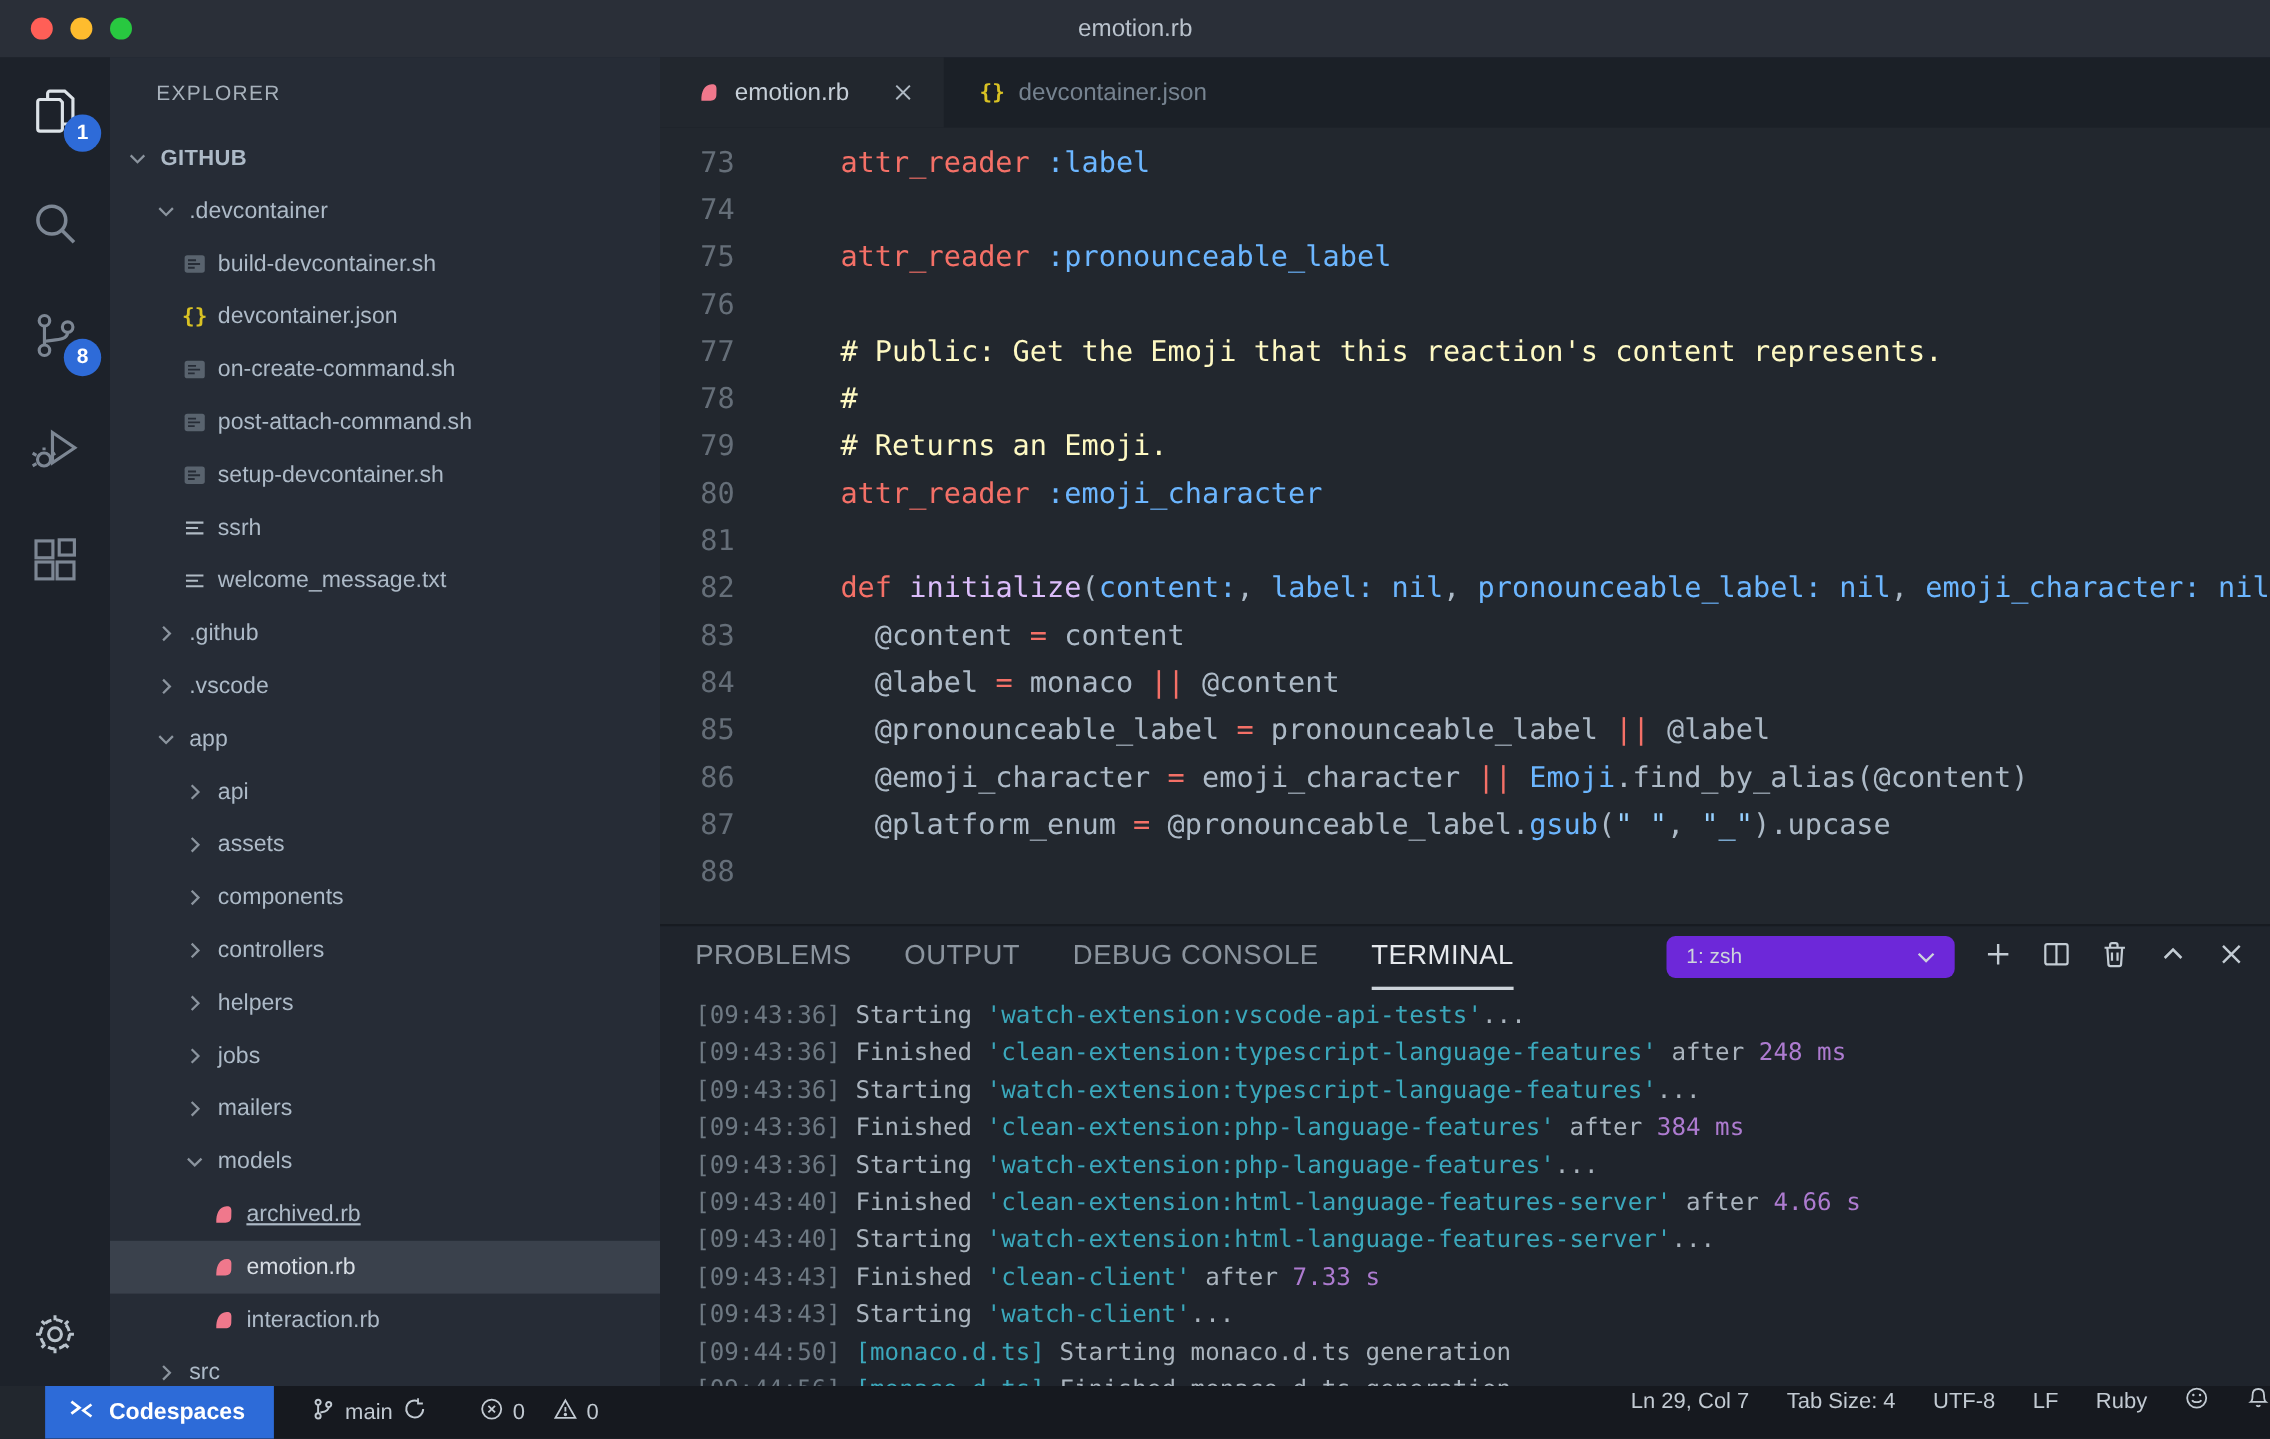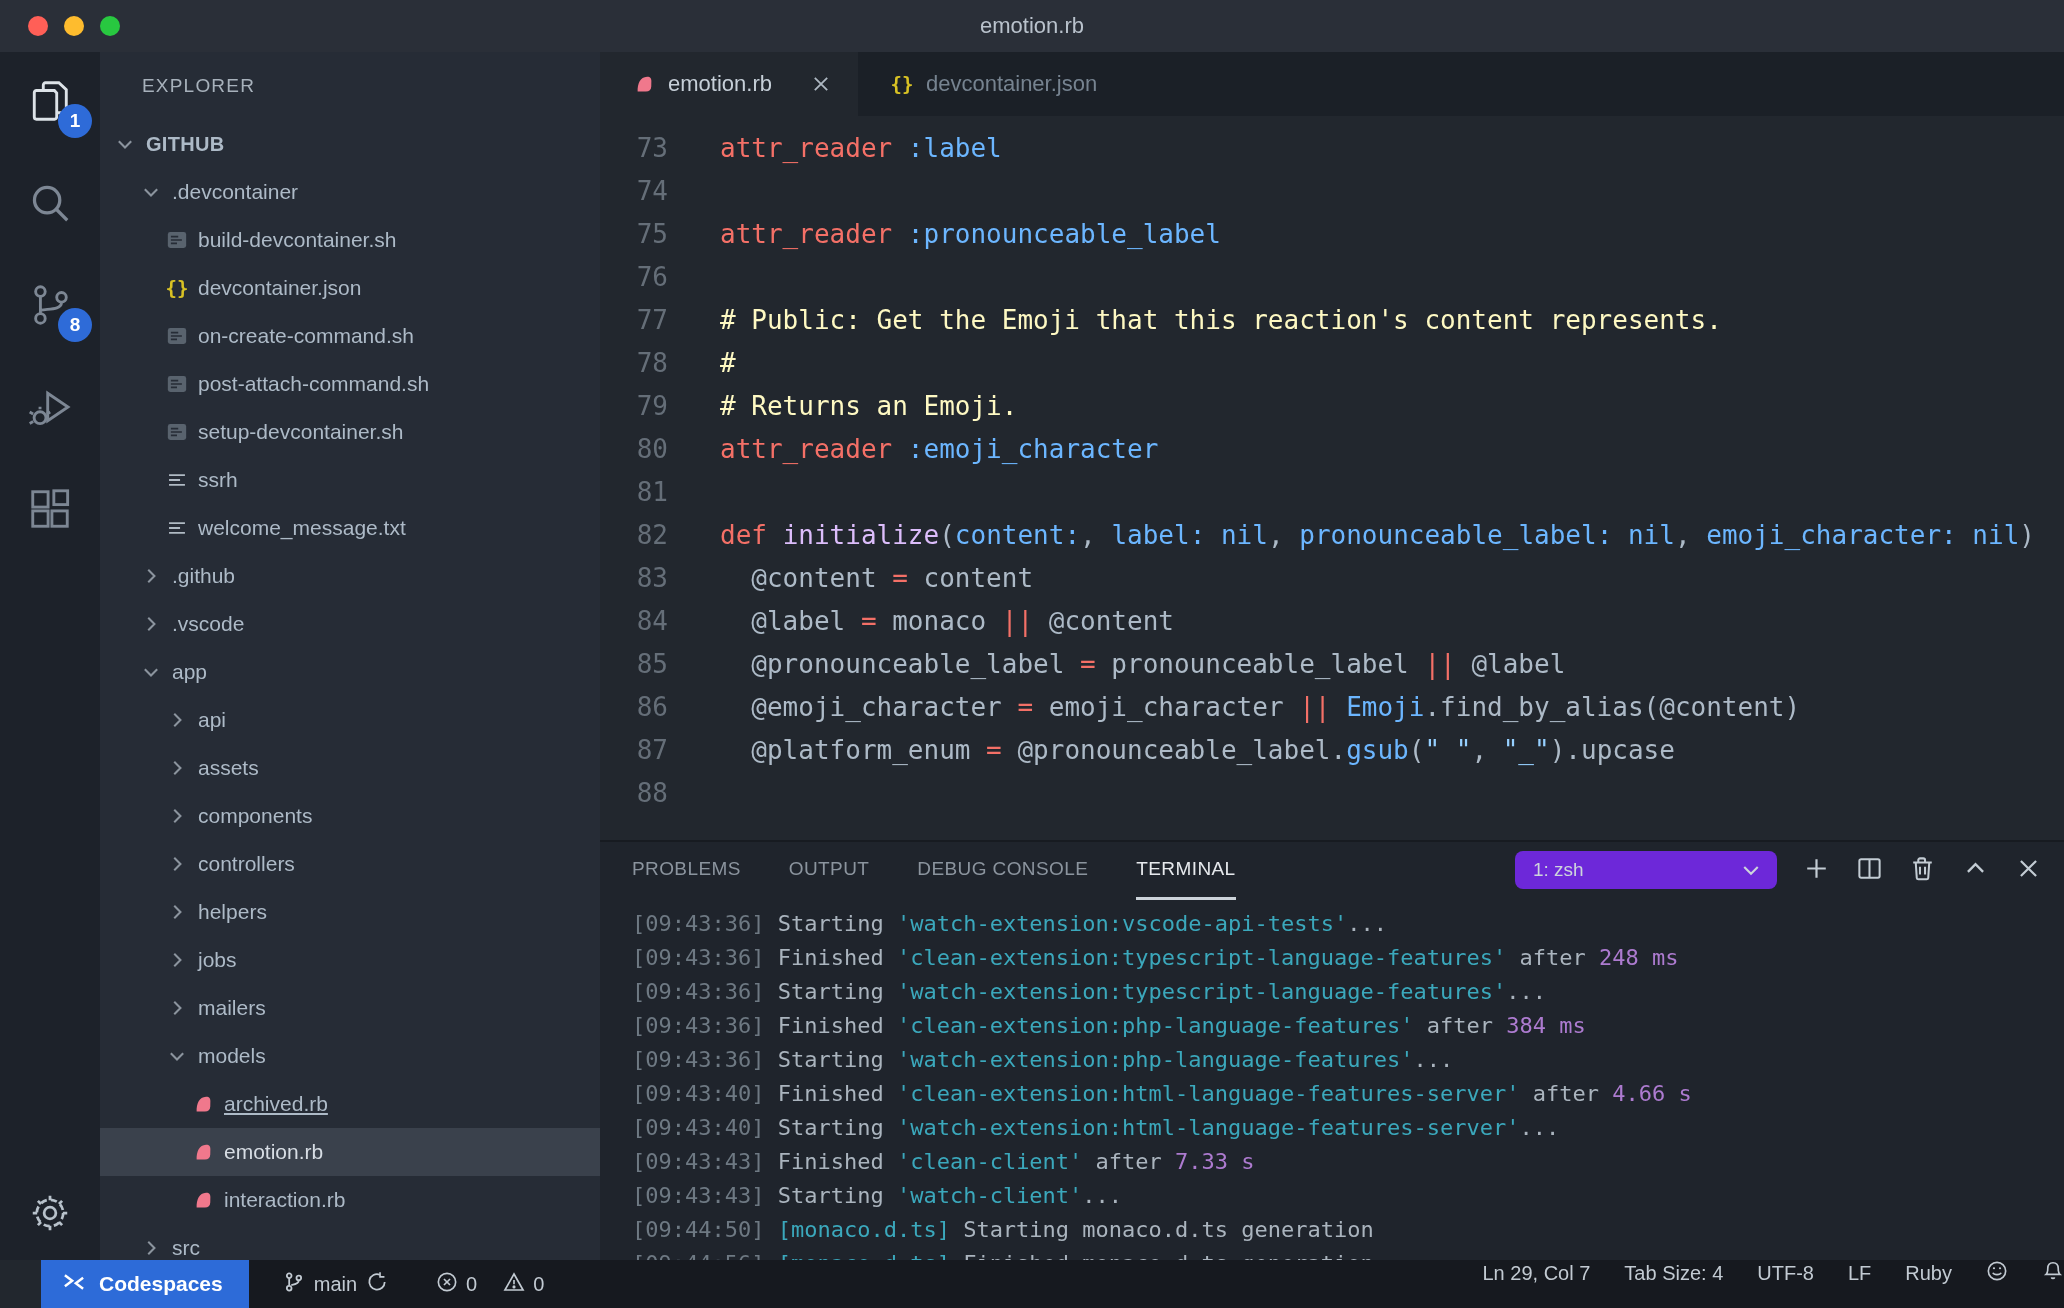--- a/index.html
+++ b/index.html
@@ -41,30 +41,30 @@
   .tabbar{height:64px;background:#1b2027;display:flex;flex:0 0 auto;}
   .tab{display:flex;align-items:center;padding:0 26px 0 32px;font-size:22px;color:#768390;gap:12px;cursor:pointer;}
   .tab.active{background:#22272e;color:#c6cfd8;}
   .tab .tab-ic{display:flex;align-items:center;justify-content:center;width:24px;height:24px;}
   .tab .tab-ic svg{width:22px;height:22px;}
   .tab-close{margin-left:26px;color:#aeb8c2;display:flex;align-items:center;}
   .tab-close svg{width:22px;height:22px;}
   
   .code-area{height:714px;flex:0 0 auto;overflow:hidden;padding-top:10px;
     font-family:"DejaVu Sans Mono",monospace;font-size:26px;}
-  .cl{height:43px;display:flex;align-items:center;}
+  .cl{height:43px;display:flex;align-items:center;gap:44px;}
   .cl .ln{width:68px;text-align:right;color:#656e78;flex:0 0 auto;}
   .cl .ct{padding-left:52px;white-space:pre;}
   .tk-r{color:#f47067}.tk-b{color:#6cb6ff}.tk-p{color:#dcbdfb}
   .tk-c{color:#fef9c3}.tk-w{color:#adbac7}.tk-s{color:#96d0ff}
   
   .panel{flex:1 1 auto;background:#1f242c;border-top:2px solid #171b21;display:flex;flex-direction:column;min-height:0;}
   .panel-header{height:56px;flex:0 0 auto;display:flex;align-items:center;padding:0 22px 0 32px;}
   .ph-tabs{display:flex;gap:48px;align-items:center;height:100%;}
-  .ph-tab{height:100%;display:flex;align-items:center;color:#8b949e;font-size:19px;letter-spacing:.4px;
+  .ph-tab{height:100%;display:flex;align-items:center;color:#8b949e;font-size:25px;letter-spacing:.4px;
     border-bottom:3px solid transparent;cursor:pointer;}
   .ph-tab.active{color:#e6e9ed;border-bottom-color:#ccd3da;}
   .ph-right{margin-left:auto;display:flex;align-items:center;gap:26px;color:#c3ccd4;}
   .term-select{width:230px;height:38px;background:#6d28d9;border-radius:8px;display:flex;align-items:center;
     padding:0 14px 0 18px;font-size:19px;color:#cdd4db;cursor:pointer;}
   .term-select .chev{margin-left:auto;display:flex;}
   .ph-btn{display:flex;align-items:center;justify-content:center;cursor:pointer;}
   .ph-btn svg{width:27px;height:27px;}
   .terminal{flex:1 1 auto;overflow:hidden;padding:8px 0 0 32px;
     font-family:"DejaVu Sans Mono",monospace;font-size:22px;}

